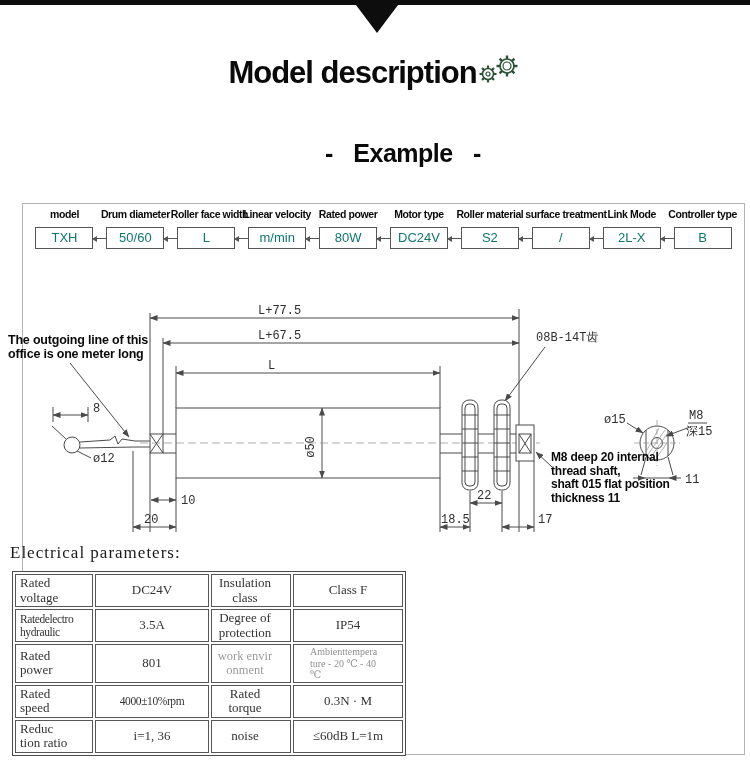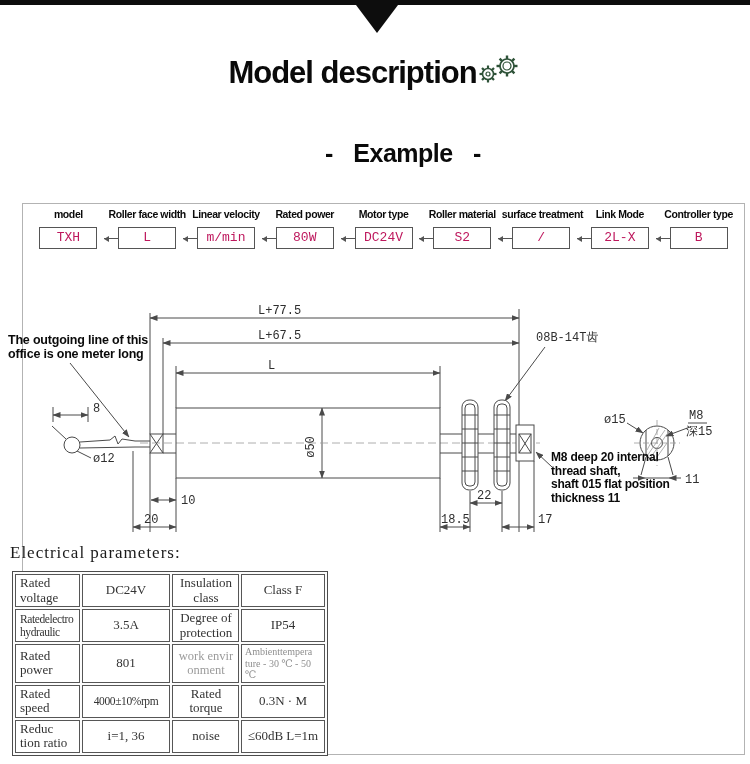--- a/index.html
+++ b/index.html
@@ -22,42 +22,42 @@
   
   .section-box{position:absolute;top:203px;left:22px;width:723px;height:552px;
                border:1px solid #b3b3b3;box-sizing:border-box;}
 
   
   .mrow{display:flex;margin-top:3px;padding:0 6px;}
   .mcol{flex:1;min-width:0;text-align:center;position:relative;}
   .hdr{font-size:10.5px;font-weight:700;letter-spacing:-0.4px;white-space:nowrap;height:15px;
        line-height:15px;color:#0a0a0a;}
   .vbox{position:relative;margin:5px auto 0;width:56px;height:20px;line-height:20px;
-        border:1px solid #555;font-family:Liberation Mono, monospace;font-size:13px;color:#be185d;
+        border:1px solid #555;font-family:Liberation Sans, sans-serif;font-size:13px;color:#0f766e;
         background:#fff;}
   .mcol + .mcol .vbox::before{content:"";position:absolute;left:-15px;top:10px;width:14px;
         border-top:1px solid #555;}
   .mcol + .mcol .vbox::after{content:"";position:absolute;left:-15px;top:7.5px;width:0;height:0;
         border-top:3px solid transparent;border-bottom:3px solid transparent;border-right:5px solid #555;}
 
   
   .drawing{position:absolute;top:295px;left:0;}
   .drawing text{font-family:"Liberation Mono",monospace;font-size:12px;fill:#2e2e2e;stroke:none;}
   .note-outgoing{position:absolute;top:333px;left:8px;font-size:12.5px;font-weight:700;
                  line-height:1.12;letter-spacing:-0.2px;color:#0a0a0a;}
   .note-shaft{position:absolute;top:451px;left:551px;font-size:12px;font-weight:700;
               line-height:1.14;letter-spacing:-0.2px;color:#0a0a0a;}
 
   
   .ep-title{position:absolute;top:543px;left:10px;font-family:Liberation Serif, serif;
             font-size:17px;letter-spacing:1px;color:#1a1a1a;}
   .etable{position:absolute;top:571px;left:12px;border-collapse:separate;border-spacing:2px;
           border:1.5px solid #4c4c4c;background:#fcfcfc;
           font-family:"Liberation Serif","DejaVu Serif",serif;font-size:13px;color:#333;}
-  .etable td{border:1.5px solid #565656;background:#fff;height:29px;padding:1px 3px;
+  .etable td{border:1.5px solid #565656;background:#fff;height:29px;padding:1px 16px;
              text-align:center;line-height:1.12;}
   .etable td.lab{width:56px;text-align:left;padding-left:4px;}
   .etable td.val{width:80px;}
   .etable td.lab2{width:58px;text-align:center;padding-left:4px;}
   .etable td.val2{width:76px;}
   .etable td.tight{font-size:11.5px;letter-spacing:-0.4px;}
   .etable td.gray{color:#9b9b9b;font-size:12.5px;}
   .etable td.graysm{color:#8f8f8f;font-size:10px;text-align:left;line-height:1.15;}
 </style>
 </head>
@@ -100,20 +100,24 @@
 
   <div class="example">- Example -</div>
 
   <div class="section-box">
     <div class="mrow">
       <div class="mcol">
         <div class="hdr">model</div>
         <div class="vbox">TXH</div>
       </div>
       <div class="mcol">
+        <div class="hdr">Drum diameter</div>
+        <div class="vbox">50/60</div>
+      </div>
+      <div class="mcol">
         <div class="hdr">Roller face width</div>
         <div class="vbox">L</div>
       </div>
       <div class="mcol">
         <div class="hdr">Linear velocity</div>
         <div class="vbox">m/min</div>
       </div>
       <div class="mcol">
         <div class="hdr">Rated power</div>
         <div class="vbox">80W</div>
@@ -291,21 +295,21 @@
       <tr>
         <td class="lab tight">Ratedelectro hydraulic</td>
         <td class="val">3.5A</td>
         <td class="lab2">Degree of protection</td>
         <td class="val2">IP54</td>
       </tr>
       <tr>
         <td class="lab">Rated power</td>
         <td class="val">801</td>
         <td class="lab2 gray">work envir onment</td>
-        <td class="val2 graysm">Ambienttempera ture - 30 ℃ - 50 ℃</td>
+        <td class="val2 graysm">Ambienttempera ture - 20 ℃ - 40 ℃</td>
       </tr>
       <tr>
         <td class="lab">Rated speed</td>
         <td class="val tight">4000±10%rpm</td>
         <td class="lab2">Rated torque</td>
         <td class="val2">0.3N · M</td>
       </tr>
       <tr>
         <td class="lab">Reduc tion ratio</td>
         <td class="val">i=1, 36</td>

